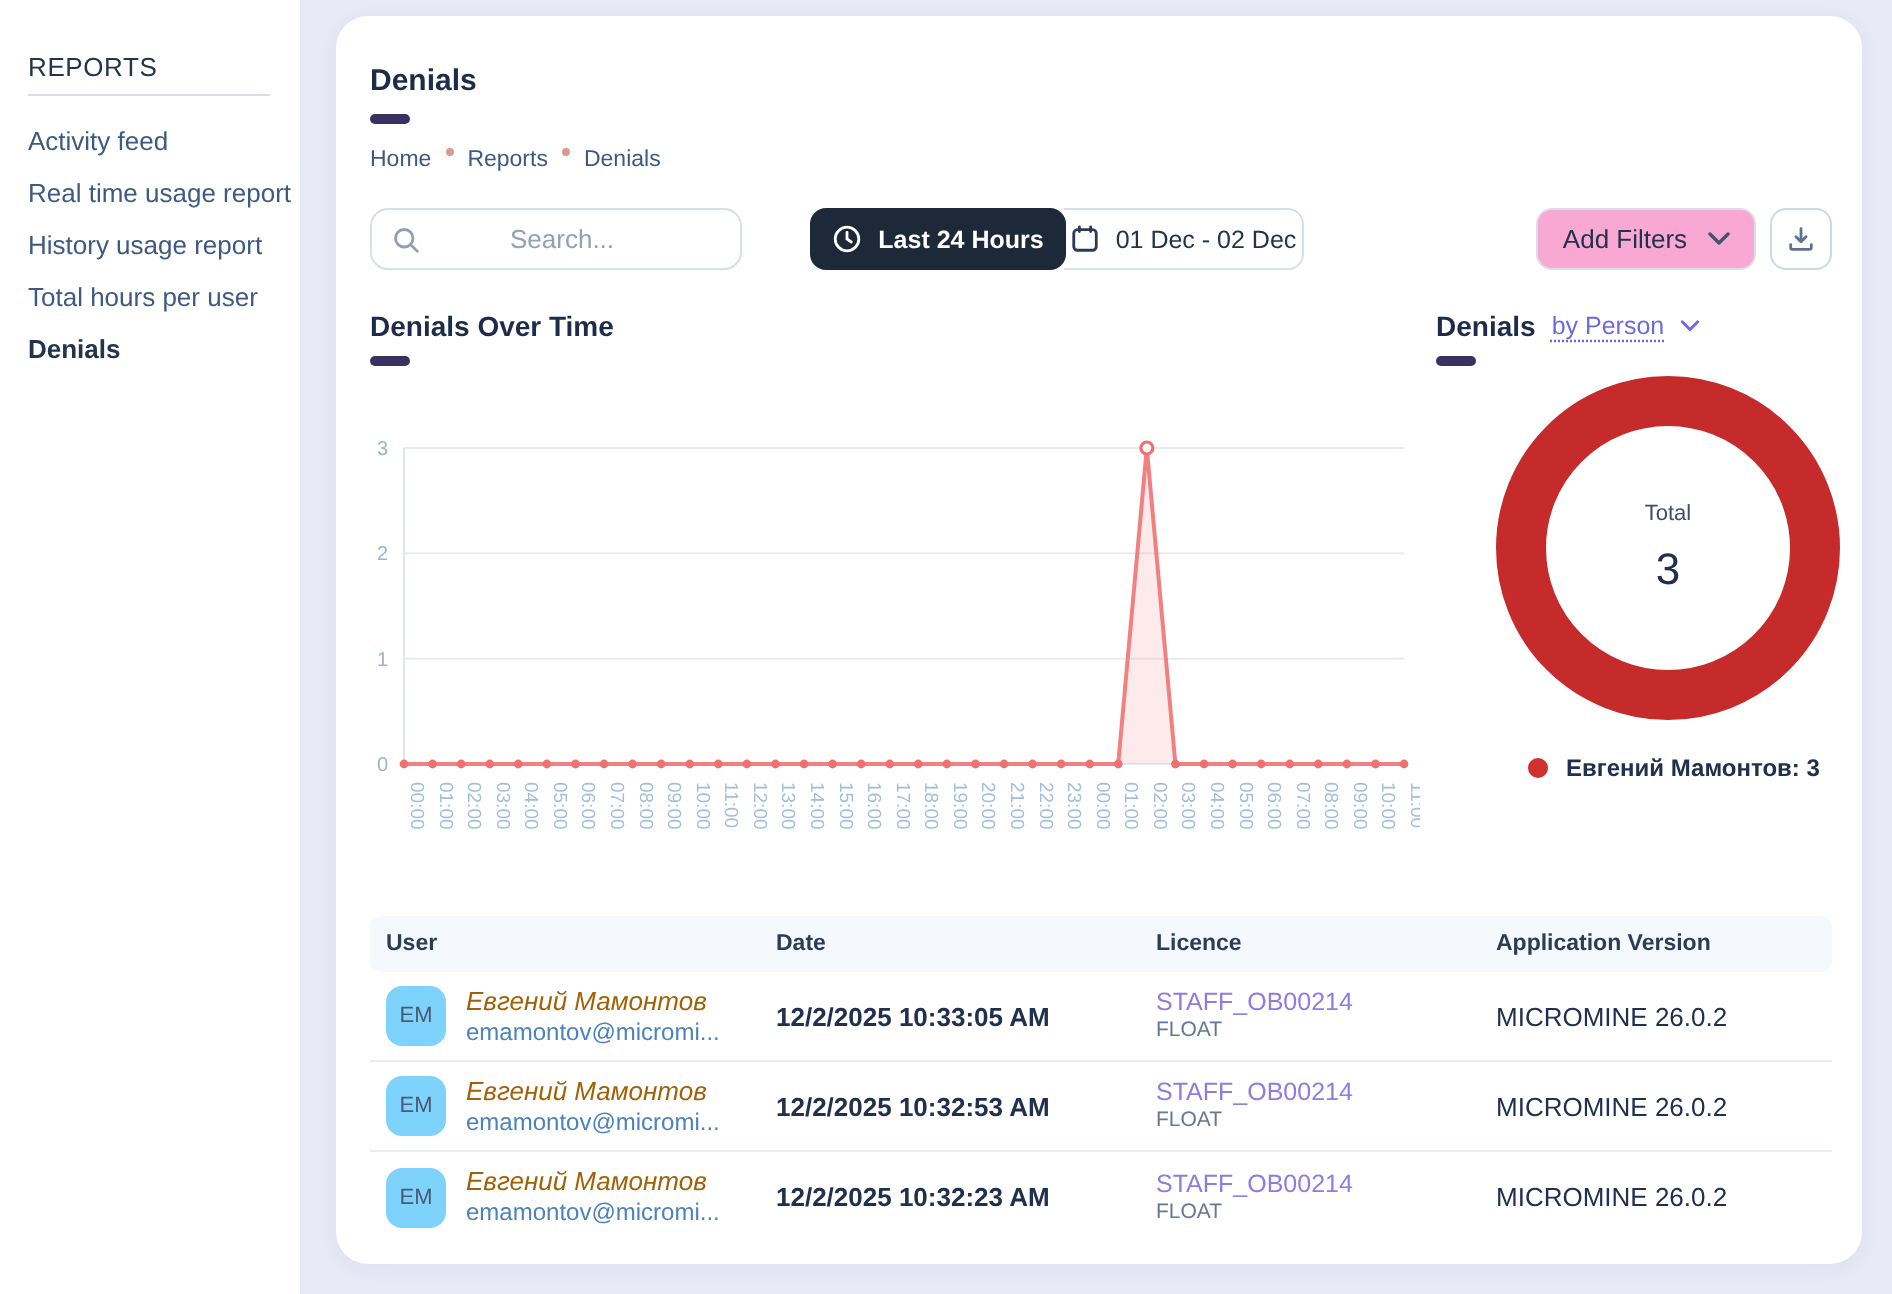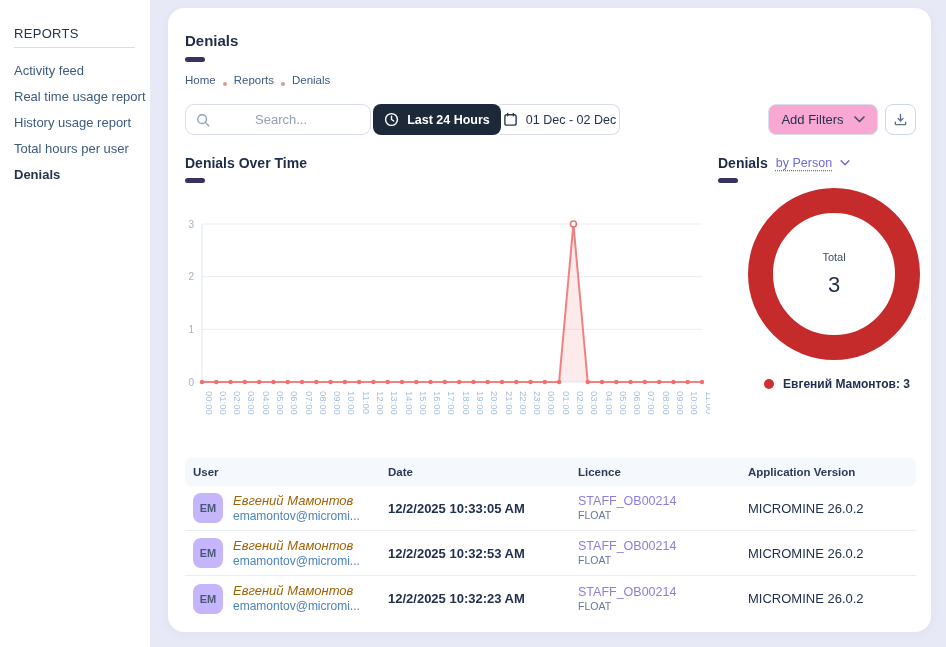--- a/index.html
+++ b/index.html
@@ -15,29 +15,29 @@
   .sb-item.active { color:#24344d; font-weight:700; }
 
   
   .bg-panel { position:absolute; left:150px; top:0; width:796px; height:647px; background:#e8e9f7; }
   .card { position:absolute; left:18px; top:8px; width:763px; height:624px; background:#ffffff; border-radius:16px; box-shadow:0 2px 10px rgba(40,50,100,.05); }
 
   
   .page-title { position:absolute; left:17px; top:24px; font-size:15px; font-weight:700; color:#1f2c49; }
   .accent-bar { position:absolute; width:20px; height:5px; border-radius:3px; background:#3a3163; }
   .bar-title { left:17px; top:49px; }
-  .breadcrumb { position:absolute; left:17px; top:66px; font-size:11.5px; color:#3d5a80; display:flex; align-items:flex-end; gap:7px; }
+  .breadcrumb { position:absolute; left:17px; top:66px; font-size:11.5px; color:#3d5a80; display:flex; align-items:flex-start; gap:7px; }
   .crumb { cursor:pointer; }
   .crumb-dot { width:4px; height:4px; border-radius:50%; background:#d89b93; }
 
   
   .search-box { position:absolute; left:17px; top:96px; width:186px; height:31px; border:1px solid #d9dfe8; border-radius:9px; background:#fff; display:flex; align-items:center; padding:0 10px; gap:8px; }
   .search-box input { border:none; outline:none; font-size:13px; color:#22304f; width:140px; font-family:inherit; background:transparent;margin-left:37px; }
   .search-box input::placeholder { color:#93a1b5; }
-  .seg { position:absolute; top:96px; height:31px; display:flex; align-items:center; justify-content:center; gap:8px; cursor:pointer; }
+  .seg { position:absolute; top:96px; height:31px; display:flex; align-items:center; justify-content:center; gap:8px; cursor:pointer;margin-left:32px; }
   .seg-dark { left:205px; width:128px; background:#1d2838; border-radius:8px; color:#fff; font-size:12.5px; font-weight:600; z-index:2; }
   .seg-light { left:332px; width:120px; background:#fff; border:1px solid #d9dfe8; border-left:none; border-radius:0 8px 8px 0; color:#23324e; font-size:12.5px; }
   .btn-filters { position:absolute; left:600px; top:96px; width:110px; height:31px; border:1px solid #d9dfe8; border-radius:8px; background:#f9a8d4; display:flex; align-items:center; justify-content:center; gap:10px; font-size:13px; color:#23324e; cursor:pointer; }
   .btn-export { position:absolute; left:717px; top:96px; width:31px; height:31px; border:1px solid #ccd8e4; border-radius:8px; background:#fff; display:flex; align-items:center; justify-content:center; cursor:pointer; }
 
   
   .sec-title { position:absolute; font-size:14px; font-weight:700; color:#1f2c49; }
   .t-line { left:17px; top:147px; }
   .bar-line { left:17px; top:170px; }
   .line-chart-wrap { position:absolute; left:12px; top:200px; width:530px; height:230px; }
@@ -51,21 +51,21 @@
   .legend-dot { width:10px; height:10px; border-radius:50%; background:#d13030; }
   .legend-text { font-size:12px; font-weight:600; color:#22304f; }
 
   
   .tbl { position:absolute; left:17px; top:450px; width:731px; }
   .tbl-head { display:grid; grid-template-columns:195px 190px 170px 1fr; height:28px; align-items:center; background:#f5f8fc; border-radius:6px; }
   .tbl-head .th { font-size:11.5px; font-weight:600; color:#2b3c59; padding-left:8px; }
   .tbl-row { display:grid; grid-template-columns:195px 190px 170px 1fr; height:45px; align-items:center; border-bottom:1px solid #e9eef4; }
   .tbl-row:last-child { border-bottom:none; }
   .cell-user { display:flex; align-items:center; gap:10px; padding-left:8px; }
-  .avatar { width:30px; height:30px; border-radius:8px; background:#c4b5fd; color:#4b5a74; font-size:11px; font-weight:700; display:flex; align-items:center; justify-content:center; flex:0 0 30px; }
+  .avatar { width:30px; height:30px; border-radius:8px; background:#7dd3fc; color:#4b5a74; font-size:11px; font-weight:400; display:flex; align-items:center; justify-content:center; flex:0 0 30px; }
   .u-name { font-size:13px; color:#a16207; line-height:16px; white-space:nowrap;font-style:italic; }
   .u-email { font-size:12px; color:#4d82bd; line-height:15px; cursor:pointer; white-space:nowrap; }
   .cell-date { font-size:13px; color:#22304f; padding-left:8px;font-weight:bold; }
   .cell-lic { padding-left:8px; }
   .lic-id { font-size:12.5px; color:#8d7de0; line-height:15px; cursor:pointer; }
   .lic-type { font-size:10.5px; color:#677798; line-height:13px; }
   .cell-ver { font-size:13px; color:#22304f; padding-left:8px; }
 
   svg text { font-family:"Liberation Sans", sans-serif; }
 </style>

